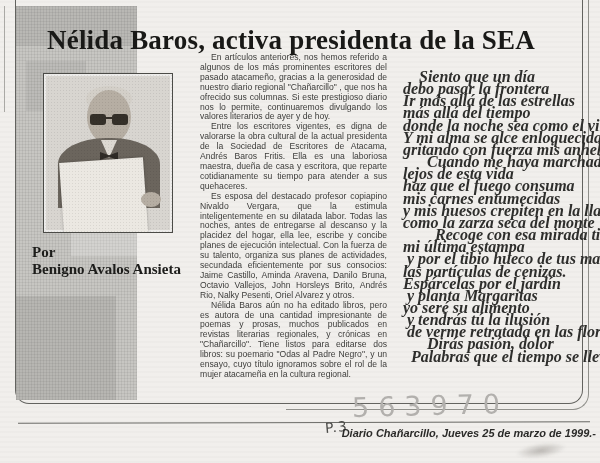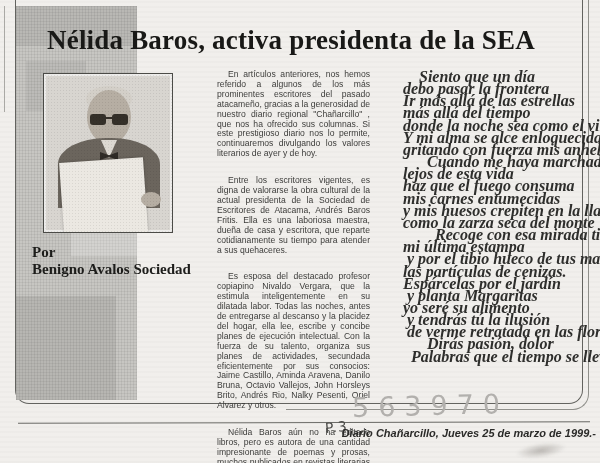--- a/index.html
+++ b/index.html
@@ -66,21 +66,21 @@
   .ph-bowtie{position:absolute;left:56px;top:78px;width:18px;height:8px;background:#2f2b26;clip-path:polygon(0 0,50% 40%,100% 0,100% 100%,50% 60%,0 100%);z-index:3;}
   .ph-paper{position:absolute;left:18px;top:86px;width:84px;height:86px;background:#ebe8e2;transform:rotate(-4deg);box-shadow:0 0 3px rgba(0,0,0,.25);z-index:3;}
   .ph-hand{position:absolute;left:97px;top:118px;width:20px;height:15px;border-radius:50%;background:#b6aea3;z-index:4;}
 
   
   .byline{left:32px;top:244px;font-family:"Liberation Serif", serif;font-weight:bold;
     font-size:15px;line-height:17px;color:#1d1d1b;white-space:nowrap;}
 
   
   .body-col{left:200px;top:53px;width:187px;color:#3c3c3a;}
-  .body-col p{margin:17px;font-size:8.6px;line-height:9.9px;text-align:justify;text-indent:11px;}
+  .body-col p{margin:0;font-size:8.6px;line-height:9.9px;text-align:justify;text-indent:11px;}
 
   
   .poem{
     left:403px;top:71px;width:178px;
     font-family:"Liberation Serif", serif;font-style:italic;
     font-size:16px;line-height:12.15px;color:#2e2e2c;white-space:pre;font-weight:bold;
   }
 
   
   .hw-number{left:352px;top:390px;font-size:27px;color:#b2b0ad;letter-spacing:9px;
@@ -121,21 +121,21 @@
   <div class="ph-body"></div>
   <div class="ph-shirt"></div>
   <div class="ph-bowtie"></div>
   <div class="ph-paper"></div>
   <div class="ph-hand"></div>
   <div class="dots"></div>
 </div>
 
 <div class="abs byline">
   <div>Por</div>
-  <div>Benigno Avalos Sociedad</div>
+  <div>Benigno Avalos Ansieta</div>
 </div>
 
 <div class="abs body-col">
   <p>En artículos anteriores, nos hemos referido a algunos de los más prominentes escritores del pasado atacameño, gracias a la generosidad de nuestro diario regional "Chañarcillo" , que nos ha ofrecido sus columnas. Si este prestigioso diario nos lo permite, continuaremos divulgando los valores literarios de ayer y de hoy.</p>
   <p>Entre los escritores vigentes, es digna de valorarse la obra cultural de la actual presidenta de la Sociedad de Escritores de Atacama, Andrés Baros Fritis. Ella es una laboriosa maestra, dueña de casa y escritora, que reparte cotidianamente su tiempo para atender a sus quehaceres.</p>
   <p>Es esposa del destacado profesor copiapino Nivaldo Vergara, que la estimula inteligentemente en su dilatada labor. Todas las noches, antes de entregarse al descanso y la placidez del hogar, ella lee, escribe y concibe planes de ejecución intelectual. Con la fuerza de su talento, organiza sus planes de actividades, secundada eficientemente por sus consocios: Jaime Castillo, Aminda Aravena, Danilo Bruna, Octavio Vallejos, John Horsleys Brito, Andrés Rio, Nalky Pesenti, Oriel Alvarez y otros.</p>
   <p>Nélida Baros aún no ha editado libros, pero es autora de una cantidad impresionante de poemas y prosas, muchos publicados en revistas literarias regionales, y crónicas en "Chañarcillo". Tiene listos para editarse dos libros: su poemario "Odas al Padre Negro", y un ensayo, cuyo título ignoramos sobre el rol de la mujer atacameña en la cultura regional.</p>
 </div>
 
 <div class="abs poem">    Siento que un día

